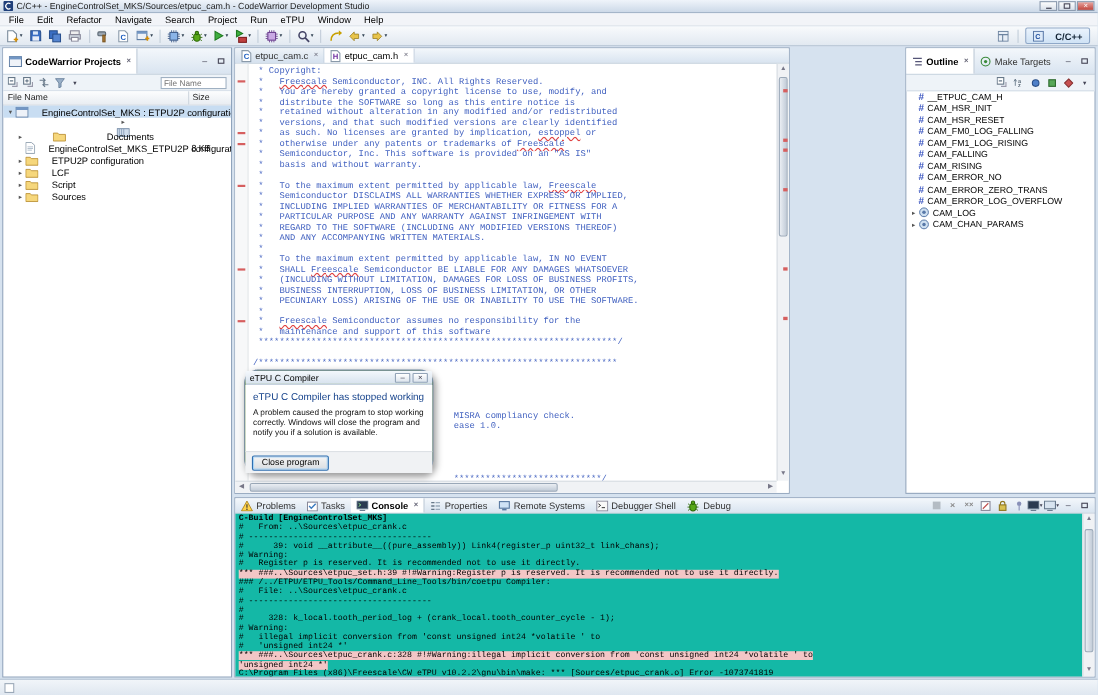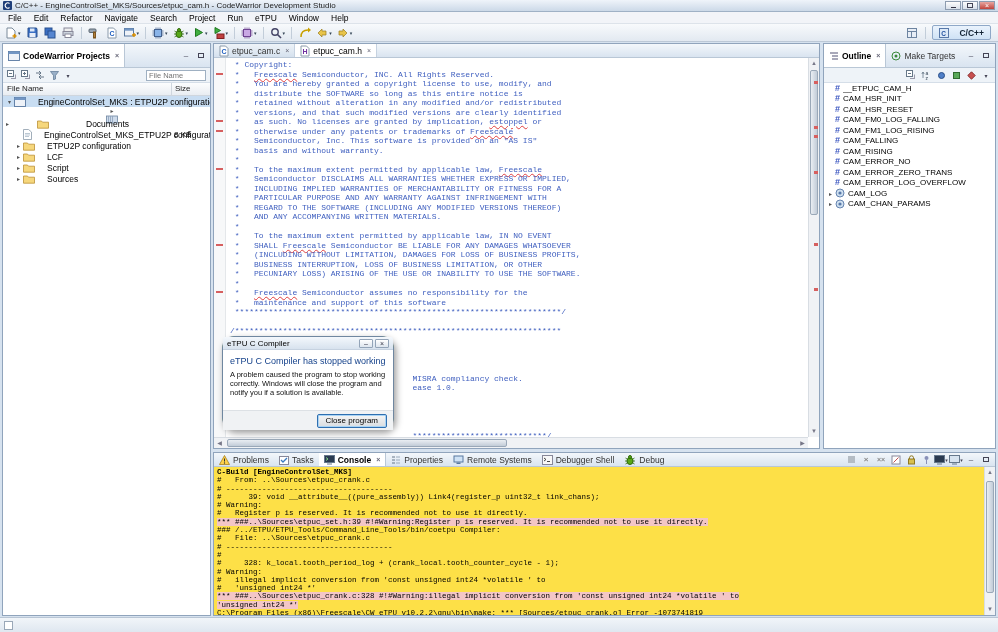--- a/index.html
+++ b/index.html
@@ -40,21 +40,21 @@
   .cols{display:flex;height:13px;border-bottom:1px solid #cfd6de;background:linear-gradient(#fcfdfe,#e9edf2);font-size:8px;color:#222}
   .col-name{width:169px;padding:1px 4px;border-right:1px solid #cfd6de}
   .col-size{flex:1;padding:1px 3px}
   .tree{position:relative}
   .trow{height:11px;display:flex;align-items:center;position:relative;font-size:8.5px;white-space:nowrap}
   .trow.selected{background:#c8ddf2}
   .texp{width:9px;text-align:center;font-size:6px;color:#555;flex:none}
   .tlabel{overflow:hidden;white-space:nowrap;margin-left:12px}
   .tsize{position:absolute;left:171px;top:1px;font-size:8px}
   
-  .editor-pane{left:213px;top:43px;width:607px;height:406px}
+  .editor-pane{left:213px;top:43px;width:505px;height:406px}
   .etabs{height:14px;background:linear-gradient(#f3f7fb,#d9e4f0);border-bottom:1px solid #b9c7d6;display:flex}
   .etab{display:flex;align-items:center;gap:3px;padding:0 5px;font-size:8.5px;color:#333;border-right:1px solid #c6d2e0;background:linear-gradient(#eef3f8,#d5e1ee)}
   .etab.active{background:#fff;color:#000}
   .editor-body{position:absolute;left:0;top:14px;right:0;bottom:0;display:flex;background:#fff}
   .gutter{width:12px;background:#f7f8f9;border-right:1px solid #e4e7ea;position:relative;flex:none}
   .gmark{position:absolute;left:2px;width:7px;height:2px;background:#d65f5f}
   .code{flex:1;position:relative;overflow:hidden;font-family:"Liberation Mono","DejaVu Sans Mono",monospace;font-size:8px;line-height:9.5px;color:#3f5fbf;padding:2px 0 0 4px}
   .cl{height:9.5px;white-space:pre}
   .misspell{text-decoration:underline;text-decoration-style:wavy;text-decoration-color:#e04040}
   .vscroll{width:11px;background:#f0f2f5;border-left:1px solid #d8dde3;position:relative;flex:none;margin-bottom:11px}
@@ -65,37 +65,37 @@
   .hthumb{position:absolute;top:1px;bottom:1px;left:13px;width:280px;background:linear-gradient(#eaeef3,#c2ccd8);border:1px solid #9aa8b8;border-radius:2px}
   .harrow{position:absolute;top:0;height:100%;width:11px;text-align:center;font-size:6px;color:#778;line-height:11px}
   
   .right-panel{left:823px;top:43px;width:173px;height:406px}
   .orow{height:10.5px;display:flex;align-items:center;font-size:8px;white-space:nowrap;padding-left:2px}
   .olabel{margin-left:3px;overflow:hidden}
   .obar{justify-content:flex-end}
   
   .console-pane{left:213px;top:452px;width:783px;height:164px}
   .ctabs{height:14px;background:linear-gradient(#f3f7fb,#d9e4f0);border-bottom:1px solid #b9c7d6;display:flex;align-items:stretch}
-  .console-body{position:absolute;left:0;top:14px;right:11px;bottom:0;overflow:hidden;font-family:"Liberation Mono","DejaVu Sans Mono",monospace;font-size:7.5px;line-height:8.3px;padding:1px 0 0 3px;background:#fde047}
+  .console-body{position:absolute;left:0;top:14px;right:11px;bottom:0;overflow:hidden;font-family:"Liberation Mono","DejaVu Sans Mono",monospace;font-size:7.5px;line-height:8.3px;padding:1px 0 0 3px;background:#14b8a6}
   .con-line{height:8.3px;white-space:pre;color:#000}
   .con-line.hdr{font-weight:bold}
   .con-line.hl .ct{background:#f3c6c6}
   .cvscroll{position:absolute;right:0;top:14px;bottom:0;width:11px;background:#f0f2f5;border-left:1px solid #d8dde3}
   
   .statusbar{position:absolute;left:0;top:617px;width:998px;height:15px;background:linear-gradient(#f1f5f9,#dfe7f0);border-top:1px solid #b9c6d5;display:flex;align-items:center;padding:0 4px}
   .ws-icon{width:9px;height:9px;border:1px solid #9aa8b8;background:#fff}
   
   .dialog{position:absolute;left:222px;top:336px;width:172px;height:94px;background:#4d7c0f;border:1px solid #6f87a0;border-radius:12px;box-shadow:2px 3px 7px rgba(0,0,0,.4);z-index:20}
   .dlg-title{height:13px;background:linear-gradient(#f4f8fc,#d7e2ee);border-bottom:1px solid #c6d2e0;display:flex;align-items:center;padding:0 4px;font-size:8px;border-radius:2px 2px 0 0}
   .dlg-btns{margin-left:auto;display:flex;gap:2px}
   .dlg-btn{width:14px;height:9px;border:1px solid #93a4b8;background:linear-gradient(#fff,#dde5ee);font-size:7px;line-height:7px;text-align:center;border-radius:1px;color:#334}
   .dlg-body{padding:6px 7px 0 7px;background:#fff;height:60px}
   .dlg-head{color:#15428b;font-size:9px;margin-bottom:4px}
   .dlg-text{font-size:7.5px;line-height:9px;color:#111}
-  .dlg-footer{height:20px;background:#f0f2f4;border-top:1px solid #dde1e5;display:flex;align-items:center;justify-content:flex-end;padding:0 6px}
+  .dlg-footer{height:20px;background:#f0f2f4;border-top:1px solid #dde1e5;display:flex;align-items:center;padding:0 6px}
   .close-btn{height:14px;padding:0 8px;font-size:8px;font-family:"Liberation Sans",sans-serif;border:1px solid #2f6fb0;box-shadow:0 0 0 1px #a9d4f5 inset;background:linear-gradient(#f5f5f5,#d9dde1);border-radius:2px;color:#000}
 </style>
 </head>
 <body>
 
 <div class="titlebar">
   <span class="icon">
       <svg width="9" height="9">
         <rect width="9" height="9" rx="1" fill="#1f3f7a"></rect>
         <path d="M6.5 2.5a2.6 2.6 0 100 4" stroke="#fff" fill="none" stroke-width="1.1"></path>
@@ -363,21 +363,21 @@
       <div class="trow" style="padding-left: 11px; flex-direction: column;">
         <span class="texp">▸</span>
         <span class="icon">
           <svg width="12" height="10">
             <rect x="0.5" y="2" width="11" height="7" fill="#cfdcec" stroke="#6d84a0" stroke-width="0.8"></rect>
             <path d="M2.5 2v7M4.5 2v7M6.5 2v7" stroke="#8ba0ba" stroke-width="0.8"></path>
           </svg>
         </span>
         <span class="tlabel">Includes</span>
       </div>
-      <div class="trow" style=" gap: 25px;">
+      <div class="trow" style="padding-left: 11px; gap: 25px;">
         <span class="texp">▸</span>
         <span class="icon">
           <svg width="12" height="10">
             <path d="M.5 2h4l1 1.2h6v6H.5z" fill="#f6d77c" stroke="#bb9136" stroke-width="0.8"></path>
           </svg>
         </span>
         <span class="tlabel">Documents</span>
       </div>
       <div class="trow" style="padding-left: 11px;">
         <span class="texp"></span>

